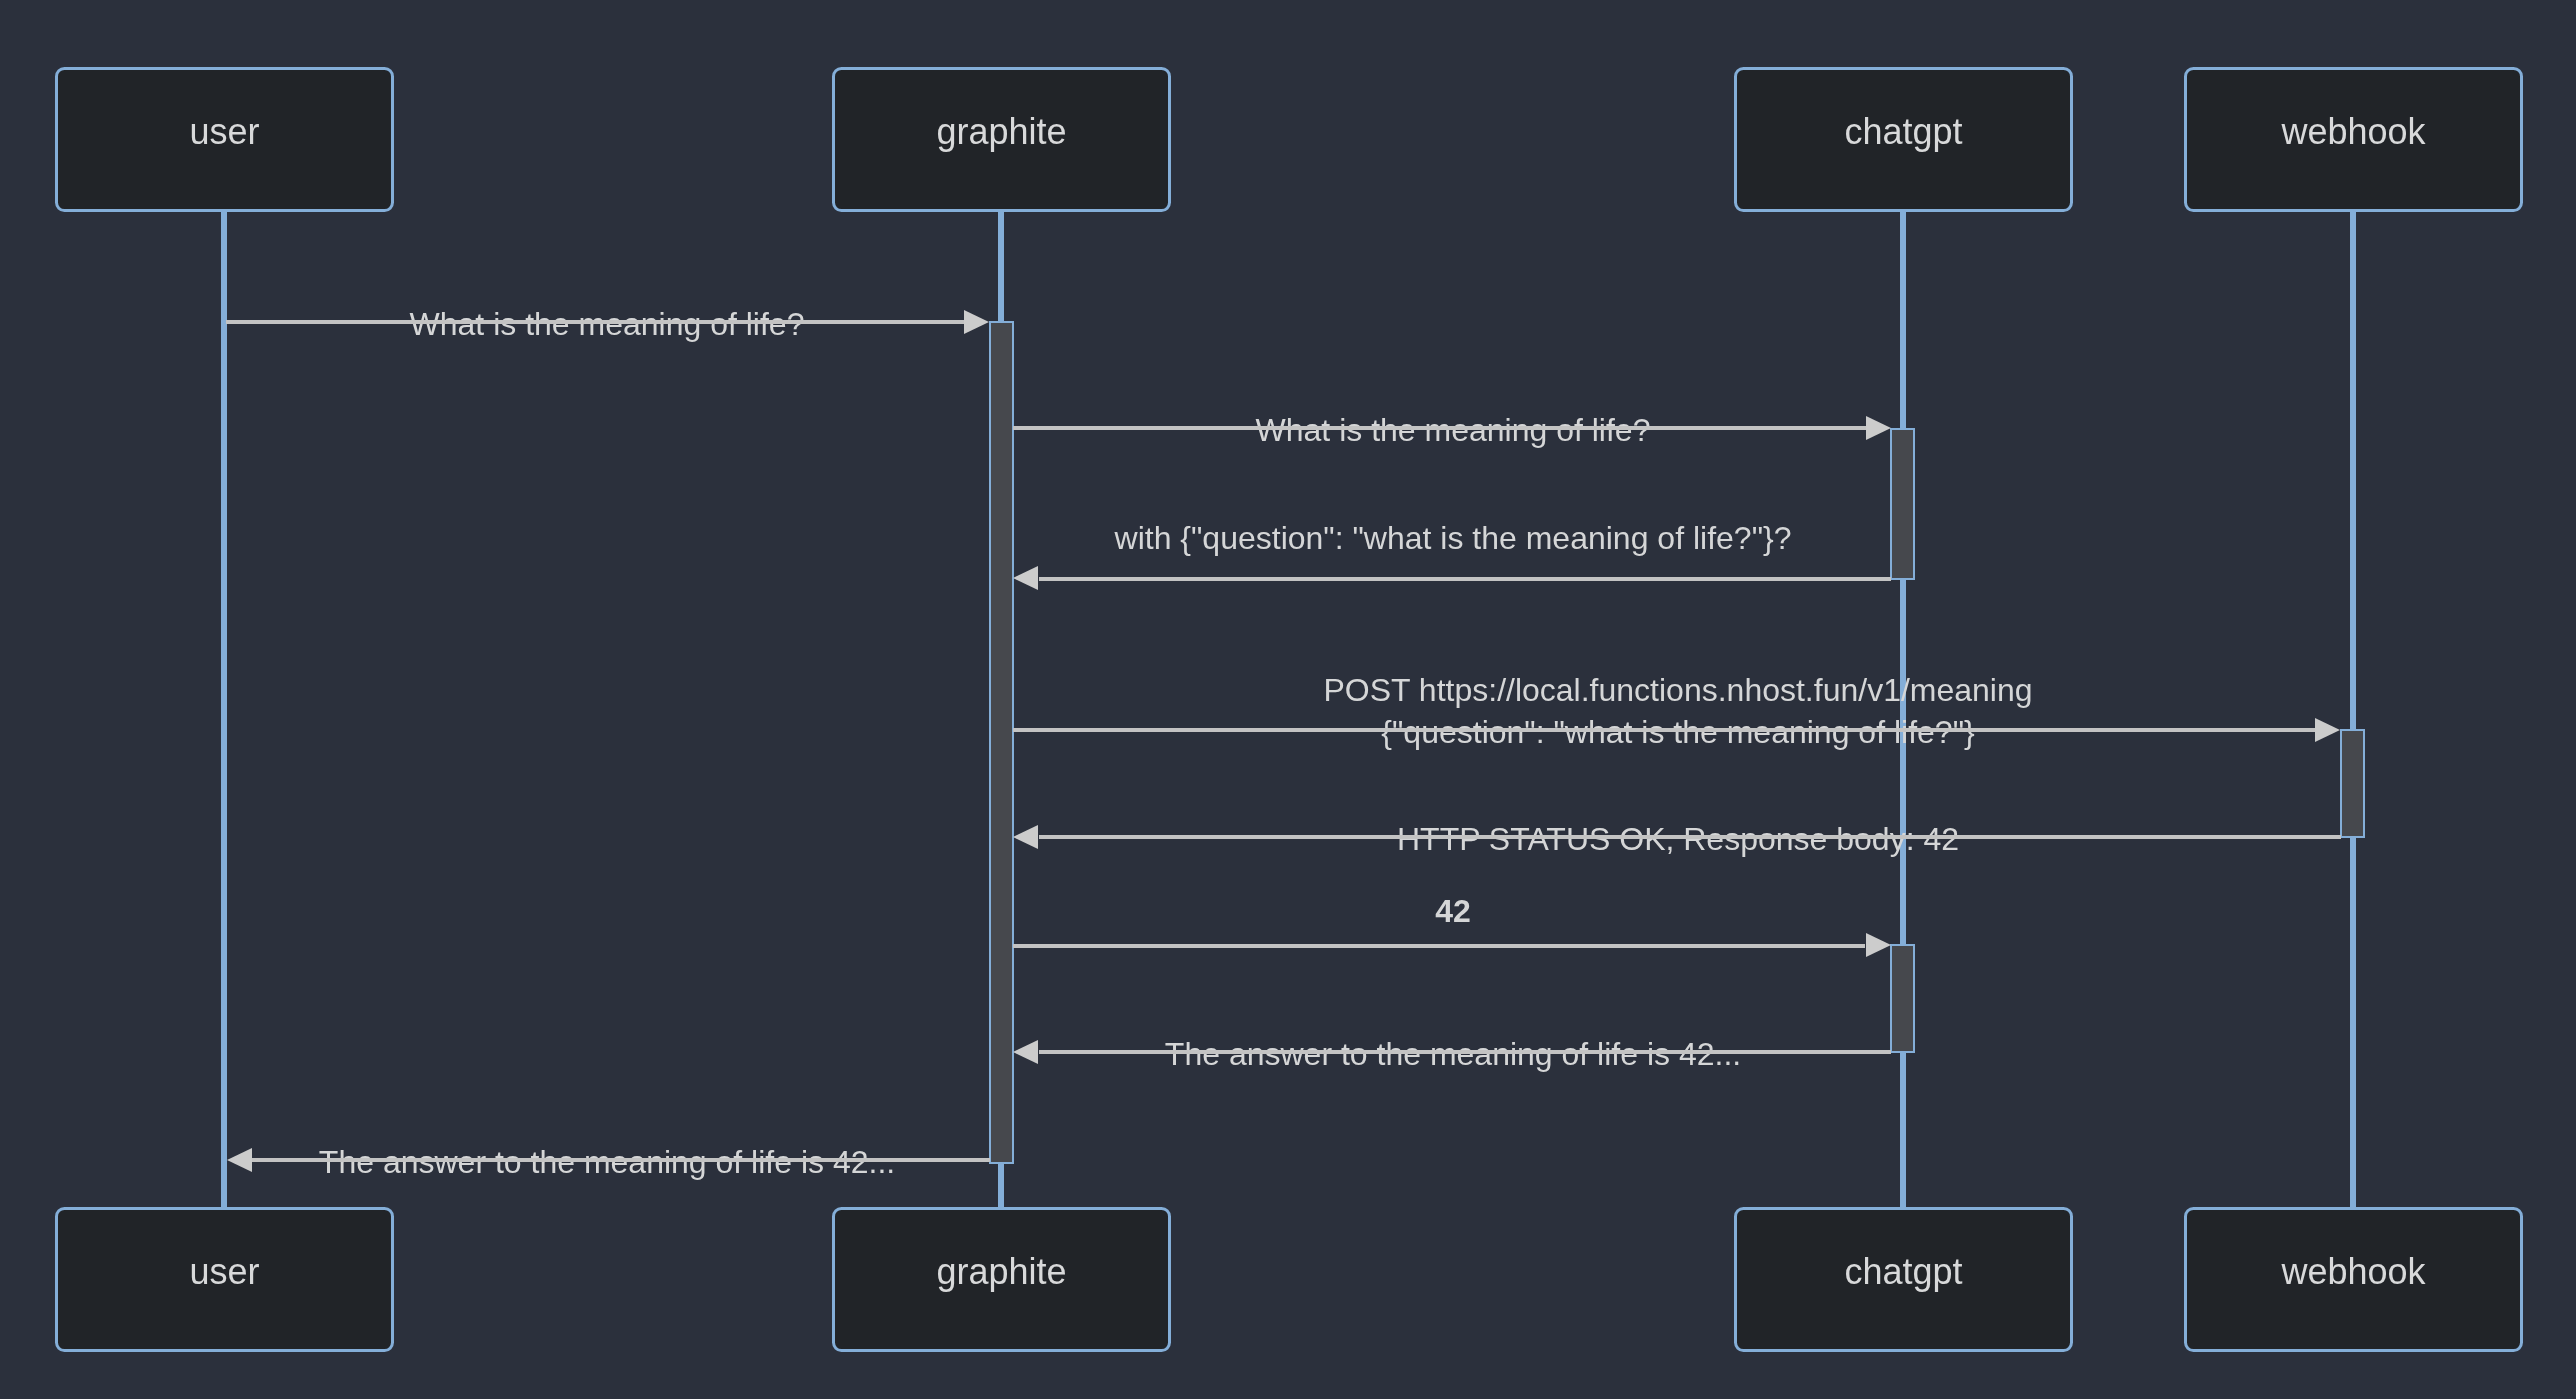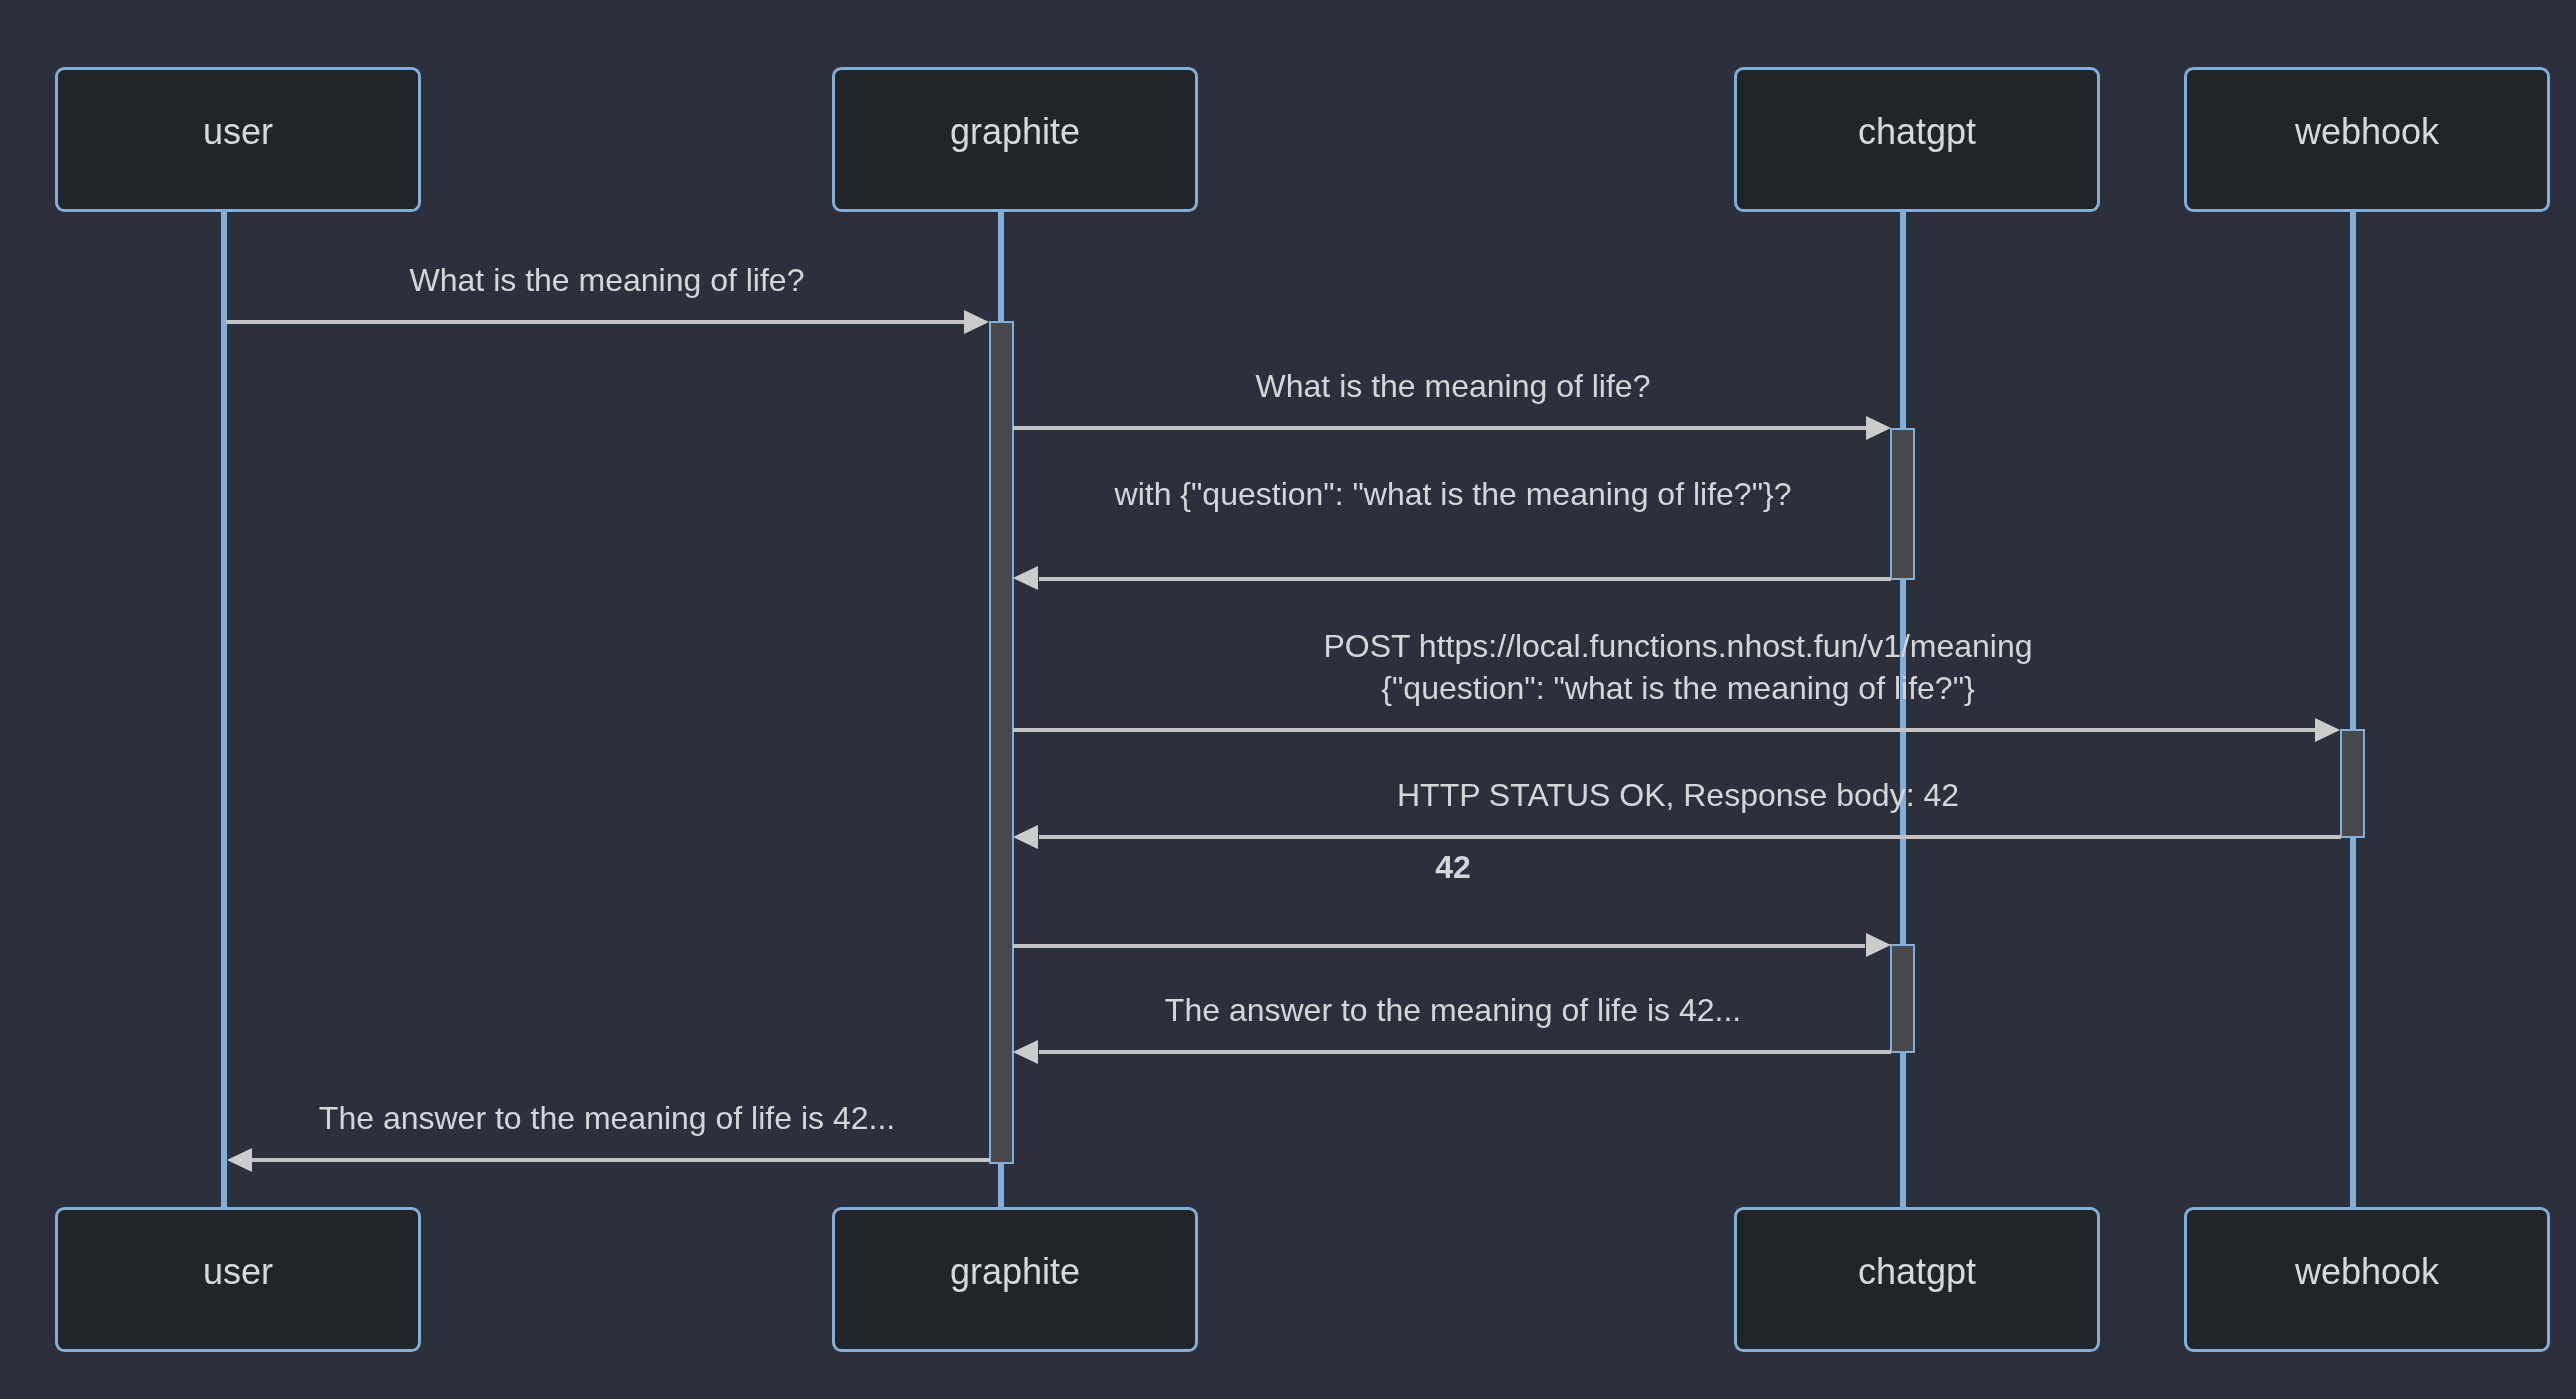--- a/index.html
+++ b/index.html
@@ -12,21 +12,21 @@
   }
   #diagram {
     position: relative;
     width: 2576px;
     height: 1400px;
     background: #2b303c;
     font-family: "Liberation Sans", "DejaVu Sans", sans-serif;
   }
   .actor-box {
     position: absolute;
-    width: 366px;
+    width: 339px;
     height: 145px;
     box-sizing: border-box;
     background: #212428;
     border: 3.8px solid #84aed8;
     border-radius: 9.4px;
     display: flex;
     align-items: center;
     justify-content: center;
     padding-bottom: 15px;
     color: #d8d9da;
@@ -66,20 +66,21 @@
     border-right: 25.4px solid #cccccc;
   }
   .msg-text {
     position: absolute;
     transform: translateX(-50%);
     text-align: center;
     color: #d5d6d7;
     font-size: 32px;
     line-height: 42px;
     white-space: nowrap;
+    margin-top: 44px;
   }
   .msg-text span { display: block; }
 </style>
 </head>
 <body>
 
 <div id="diagram">
 
   <div class="lifeline" style="left:221px;"></div>
   <div class="lifeline" style="left:998px;"></div>

